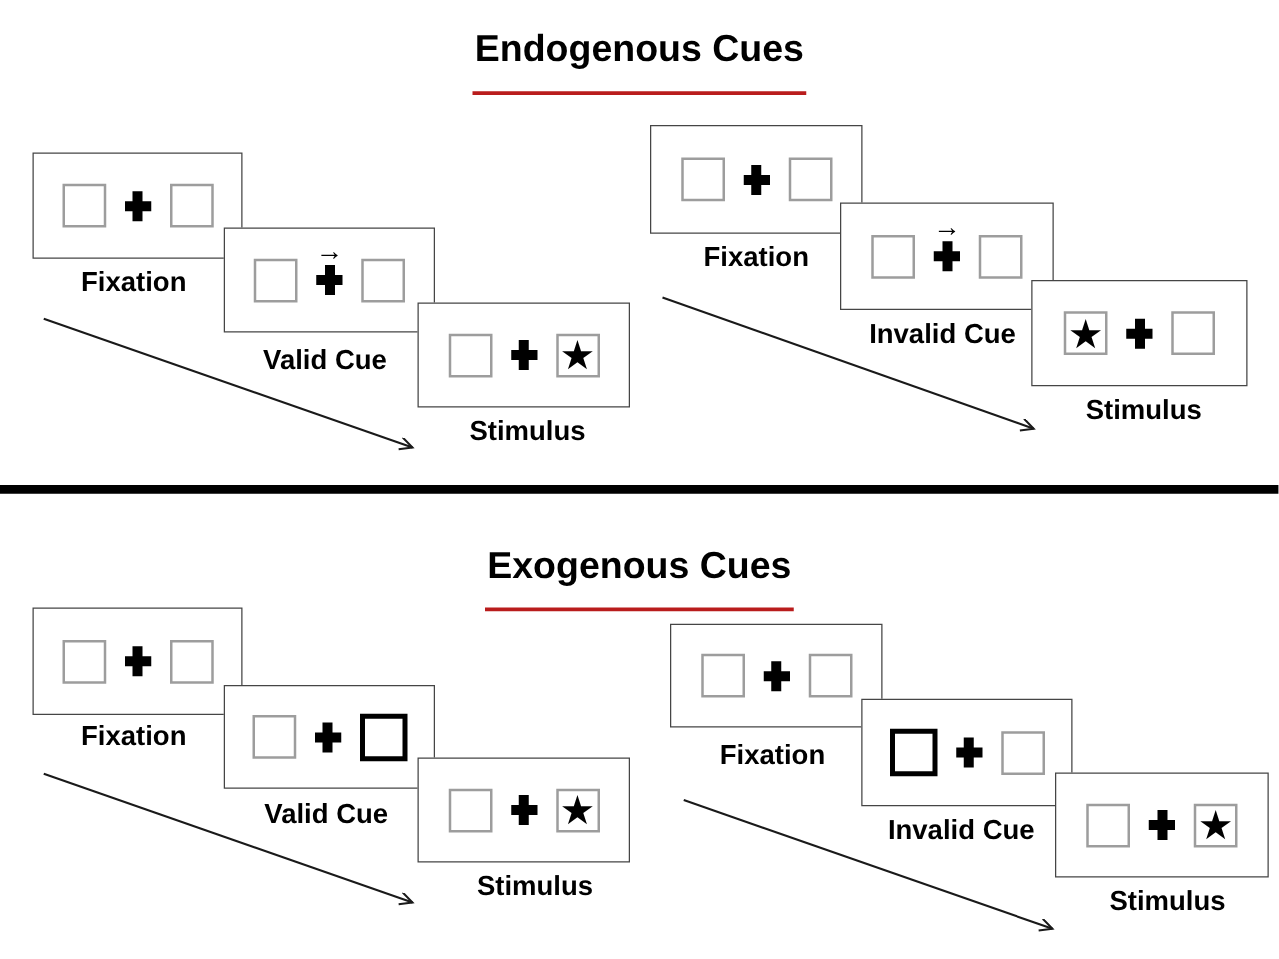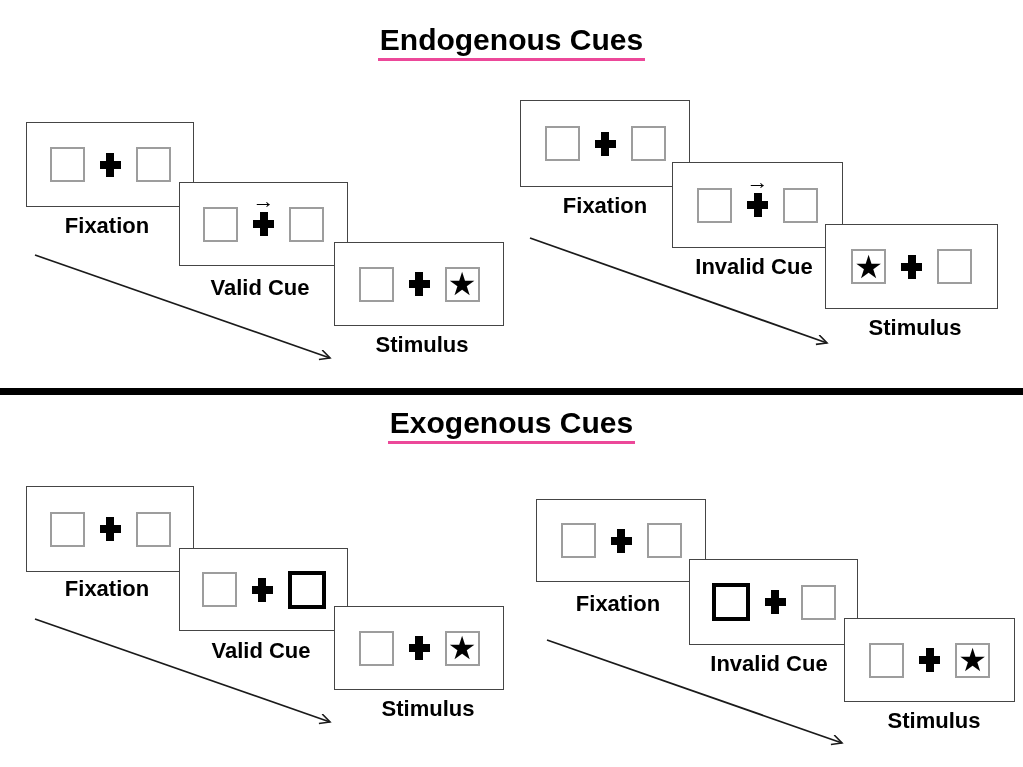--- a/index.html
+++ b/index.html
@@ -16,22 +16,22 @@
     position: absolute;
     left: 0;
     width: 100%;
     text-align: center;
     font-size: 30px;
     font-weight: bold;
     line-height: 34px;
   }
   .sec-title .u {
     display: inline-block;
-    border-bottom: 3px solid #ec4899;
-    padding: 0 2px 1px 2px;
+    border-bottom: 3px solid #b91c1c;
+    padding: 0 2px 16px 2px;
   }
   .divider {
     position: absolute;
     left: 0;
     top: 388px;
     width: 100%;
     height: 7px;
     background: #000;
   }
   .card {
@@ -100,21 +100,21 @@
   }
 </style>
 </head>
 <body>
 
 <div class="page">
 
   <div class="sec-title" style="top:23px;">
     <span class="u">Endogenous Cues</span>
   </div>
-  <div class="sec-title" style="top:406px;text-decoration:underline;">
+  <div class="sec-title" style="top:436px;text-decoration:underline;">
     <span class="u">Exogenous Cues</span>
   </div>
 
   <div class="divider"></div>
 
   <div class="card" style="left:26px; top:122px; width:168px; height:85px;">
     <span class="sq"></span>
     <span class="plus-wrap">
         <span class="plus-v"></span>
         <span class="plus-h"></span>

